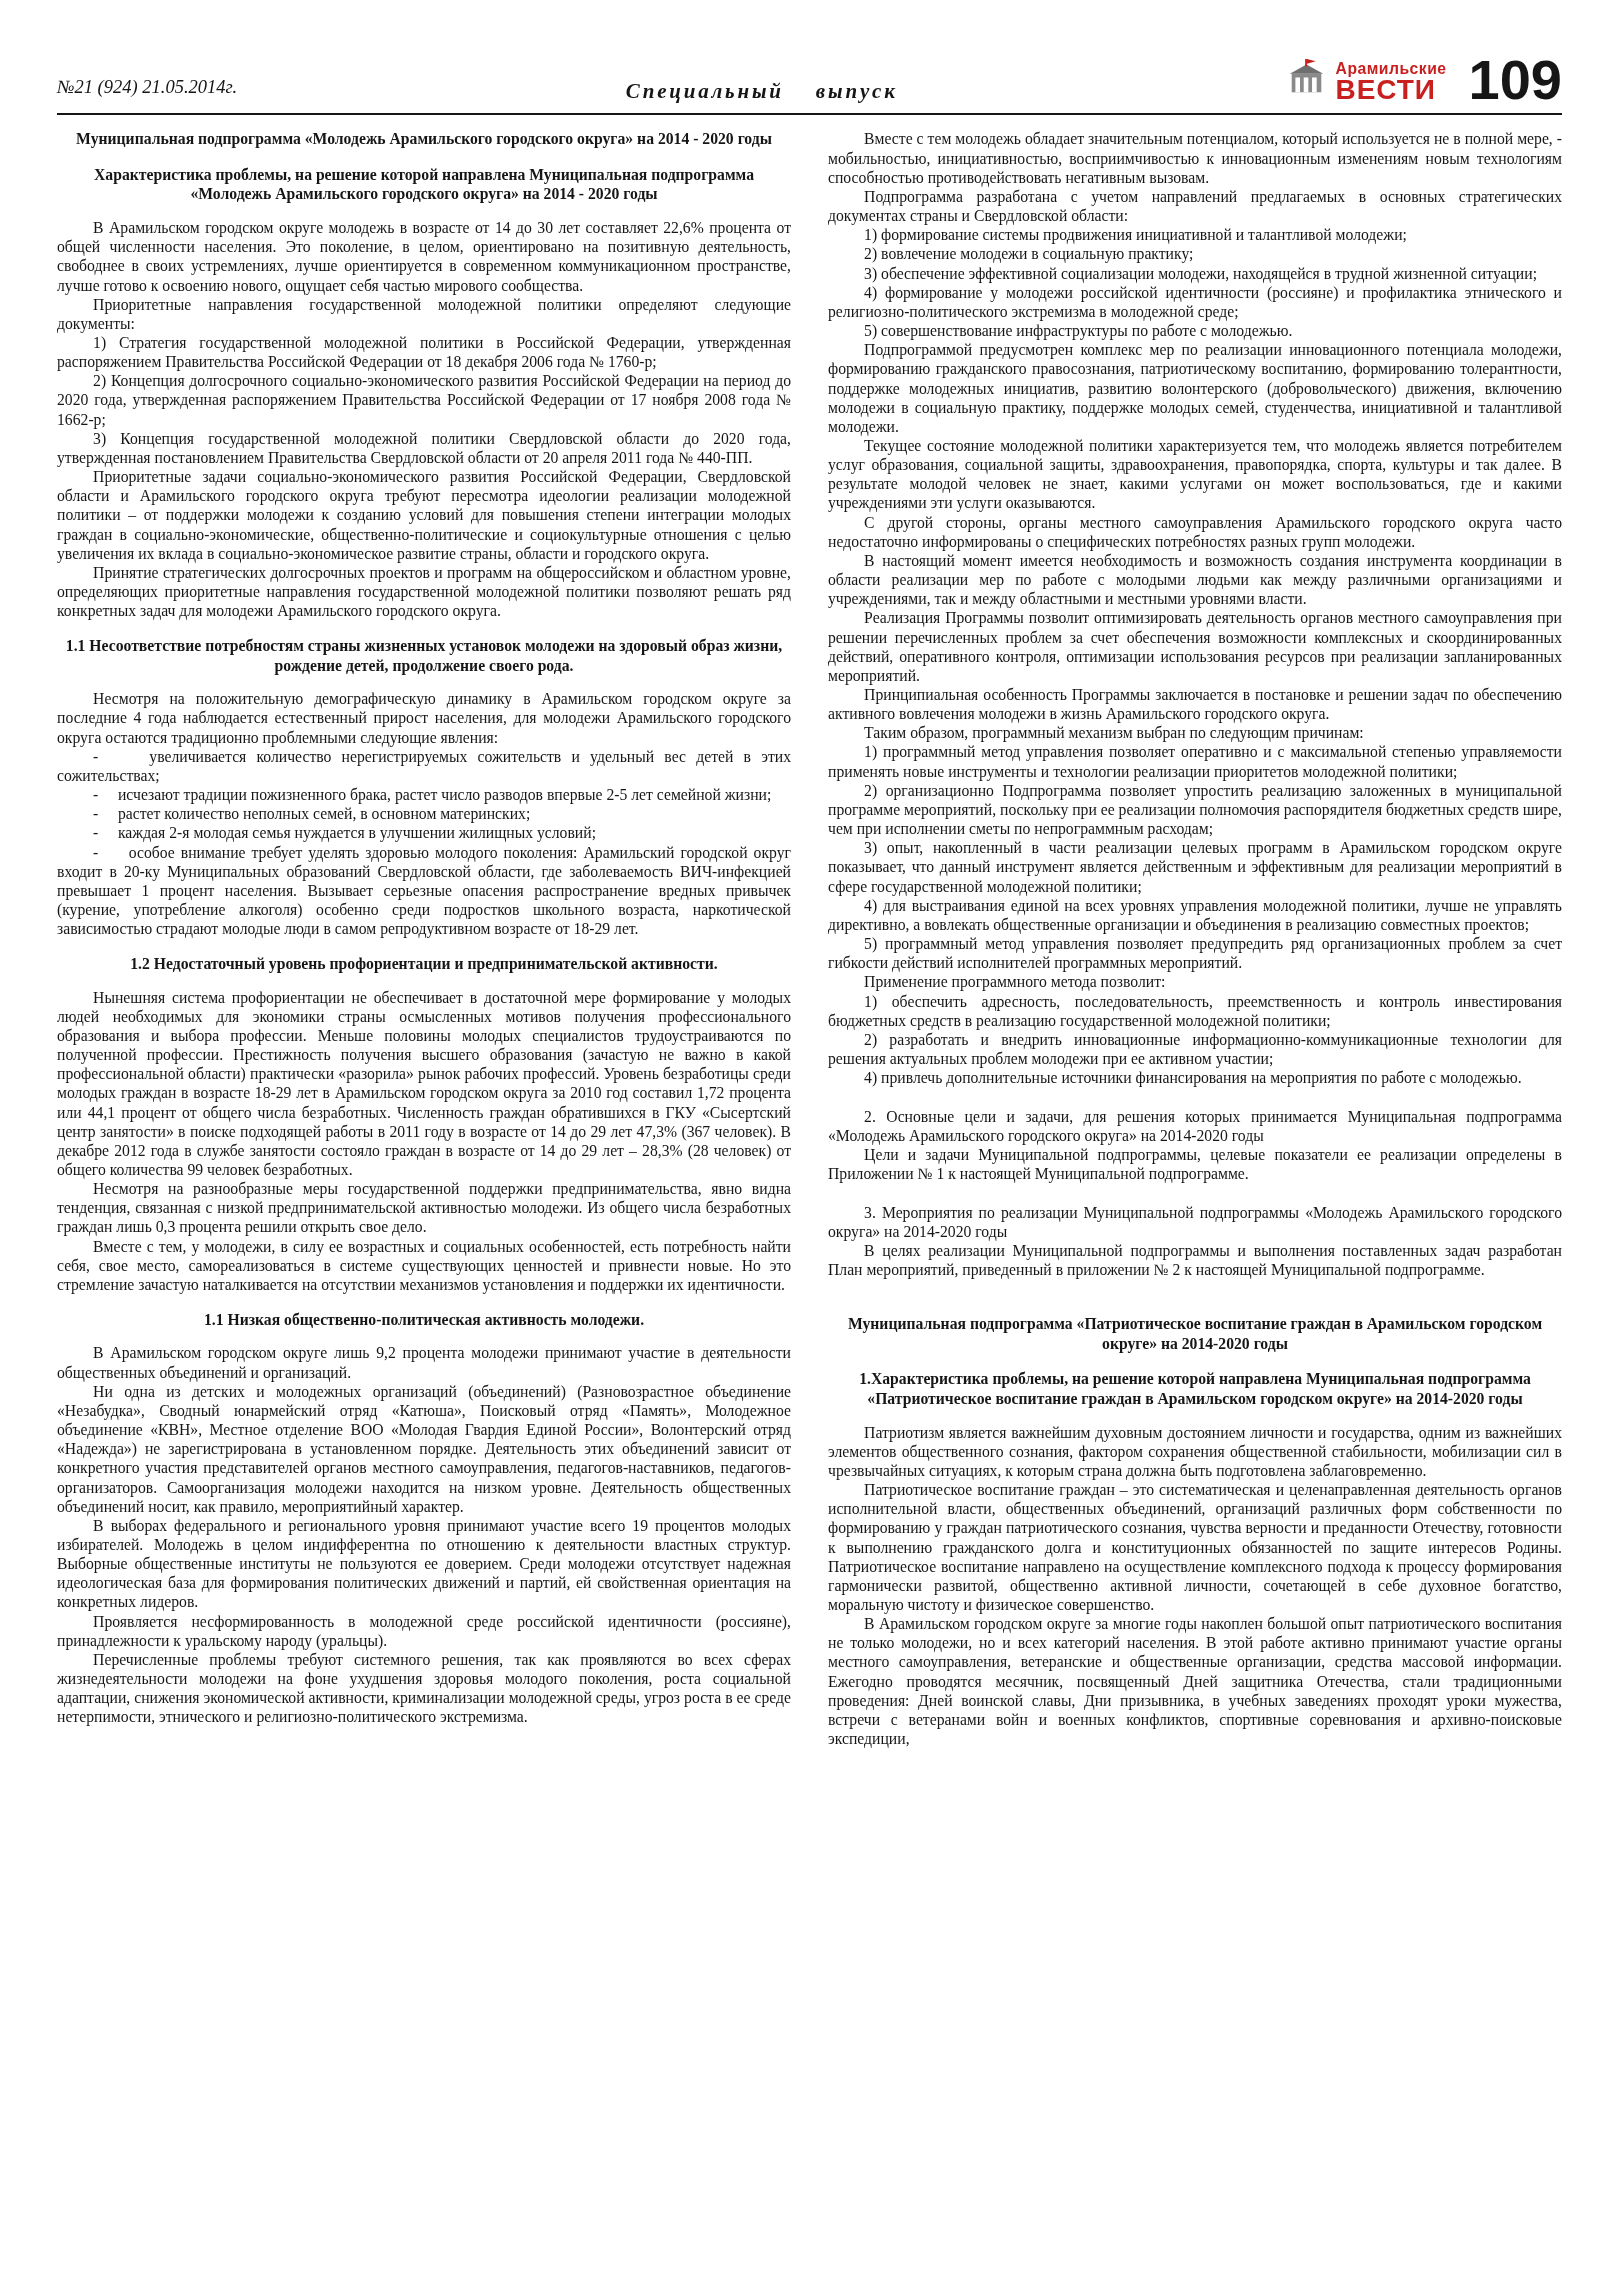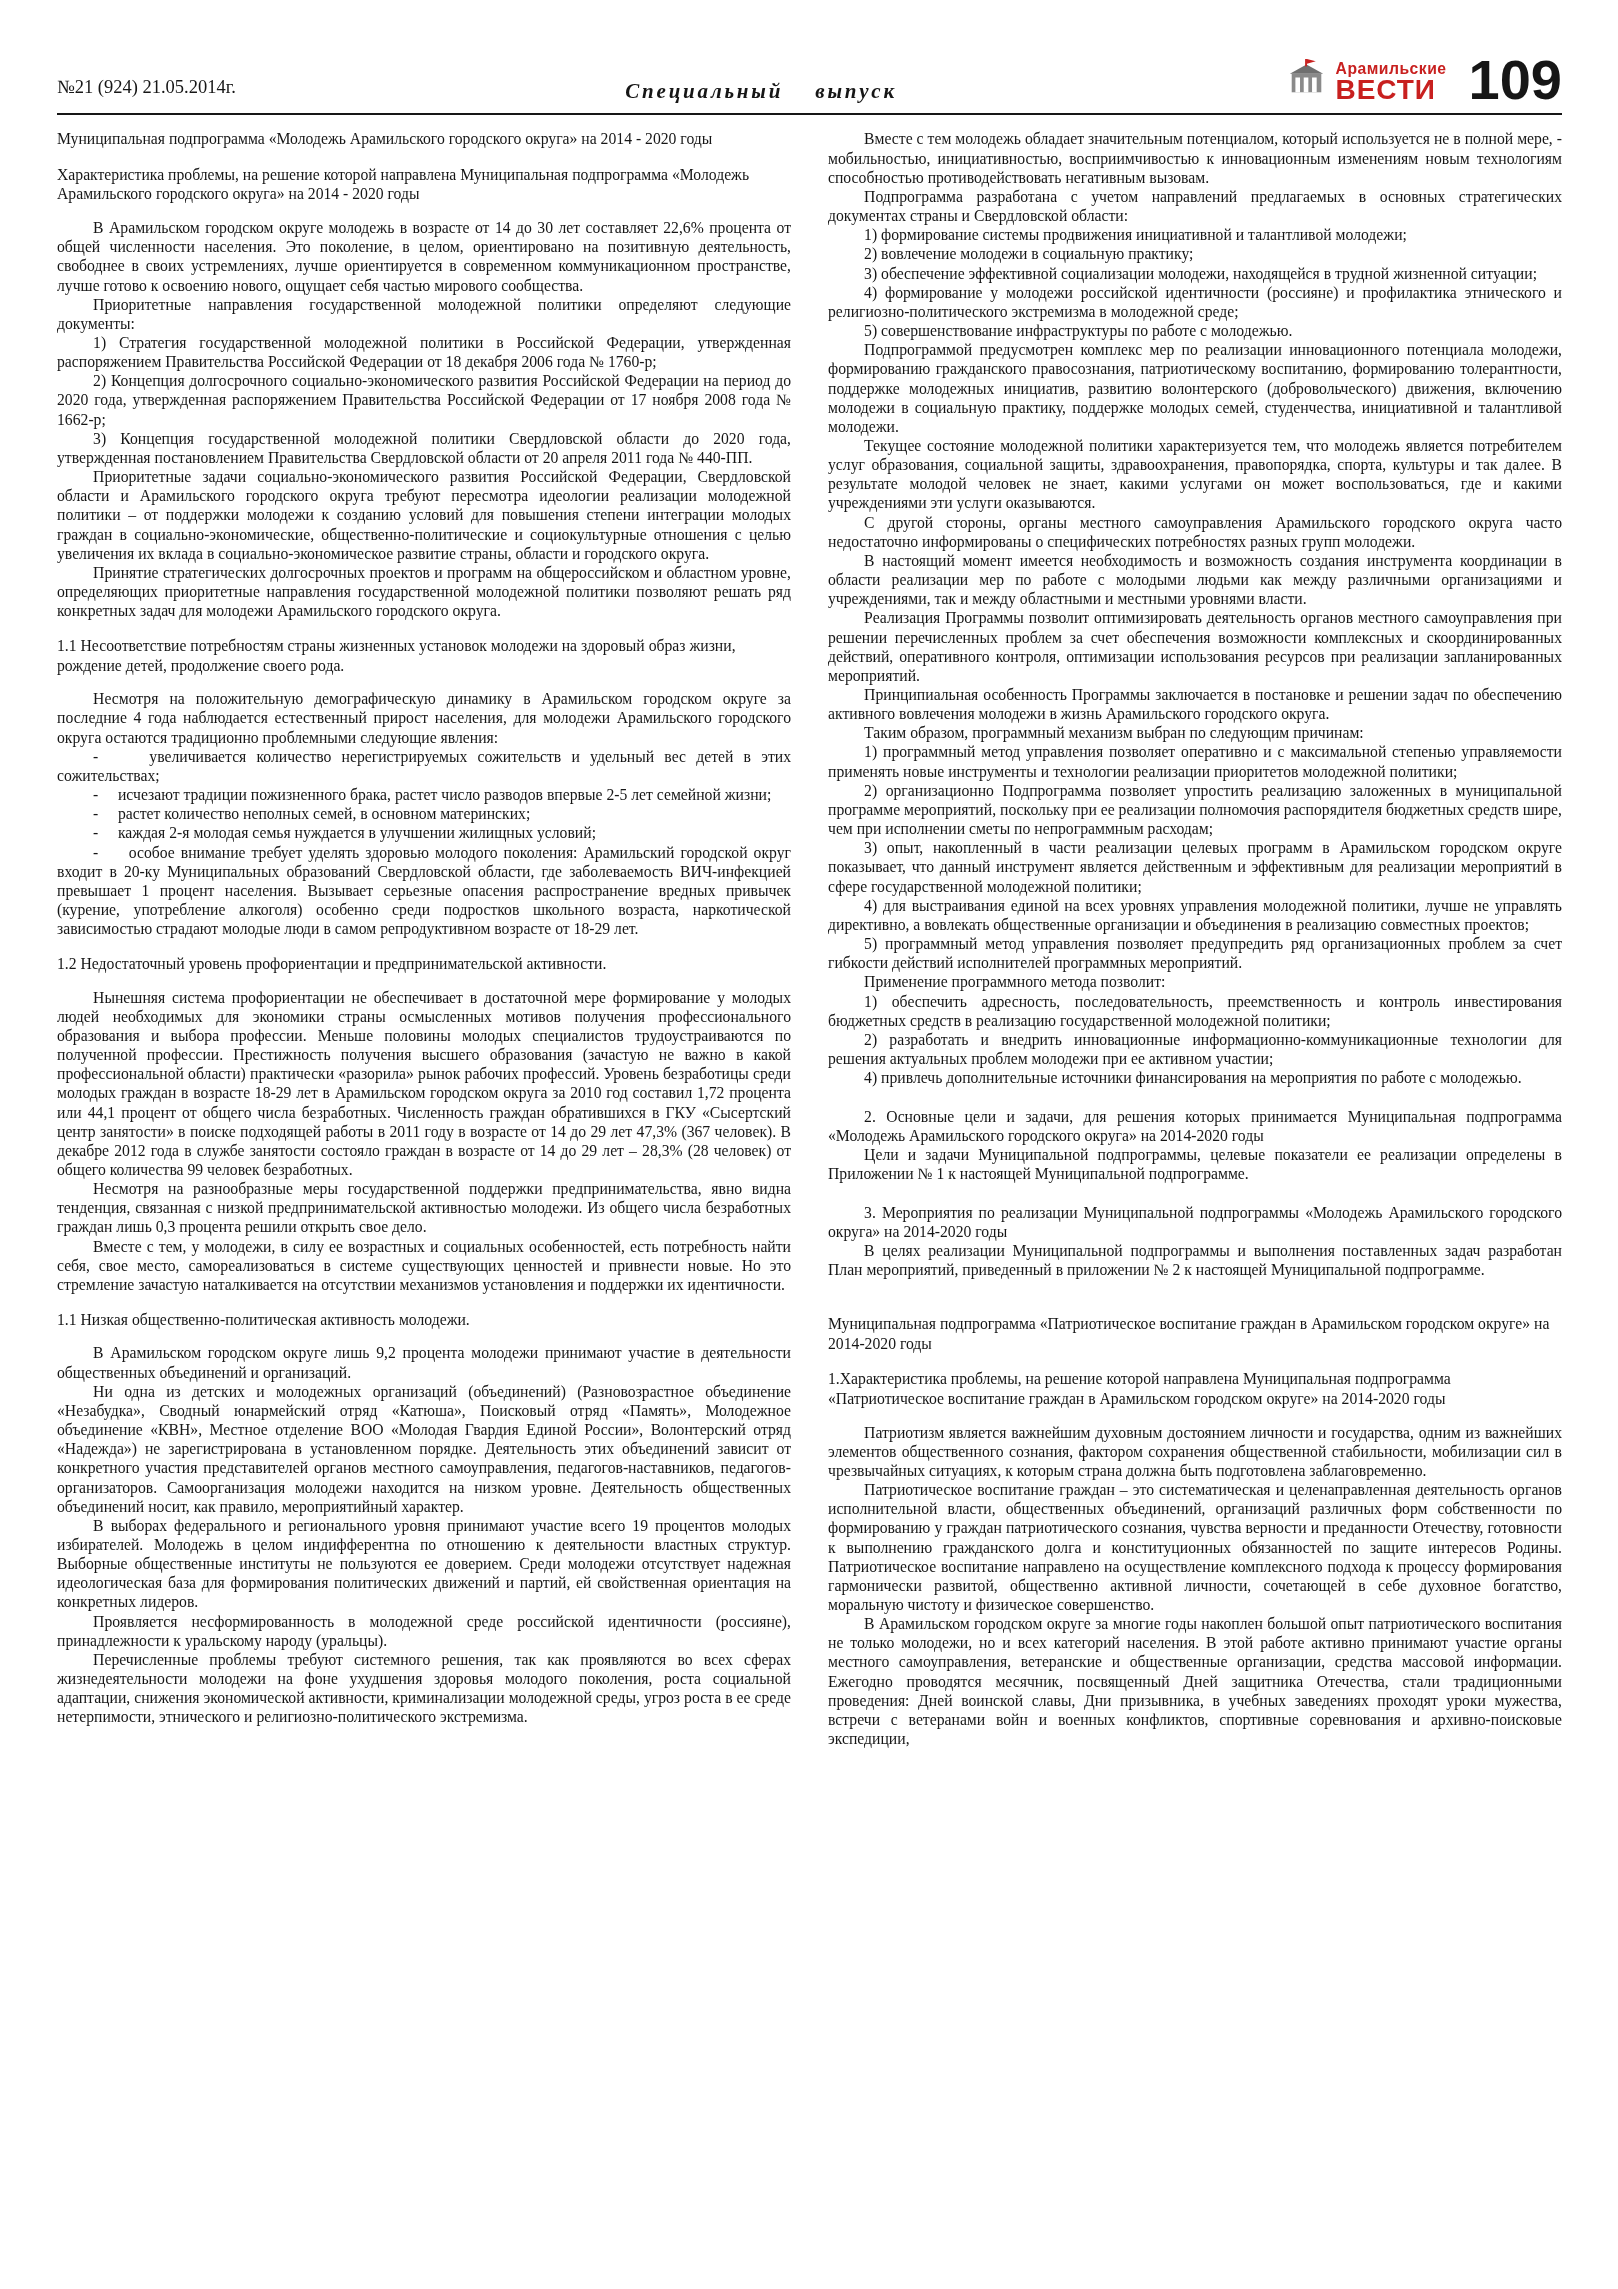--- a/index.html
+++ b/index.html
@@ -18,20 +18,21 @@
     display: flex;
     align-items: flex-end;
     gap: 22px;
     padding-bottom: 7.4px;
     border-bottom: 2.8px solid #161616;
   }
   .issue {
     font-size: 18.5px;
     white-space: nowrap;
     padding-bottom: 7.4px;
+    font-style: italic;
   }
   .m-title {
     flex: 1;
     text-align: center;
     font-size: 21px;
     font-weight: bold;
     font-style: italic;
     letter-spacing: 2.8px;
     word-spacing: 24px;
     padding-bottom: 1.8px;
@@ -72,22 +73,22 @@
     line-height: 1.22;
     text-align: justify;
   }
   .blk-para {
     margin: 0;
     text-indent: 2.3em;
   }
   .blk-heading {
     margin: 15.7px 0 14px;
     font-size: 15.7px;
-    font-weight: normal;
-    text-align: left;
+    font-weight: bold;
+    text-align: center;
     text-indent: 0;
     line-height: 1.25;
   }
   .col > .blk-heading:first-child { margin-top: 0; }
   .blk-gap { height: 19.4px; }
 </style>
 </head>
 <body>
 
 <div class="page">

